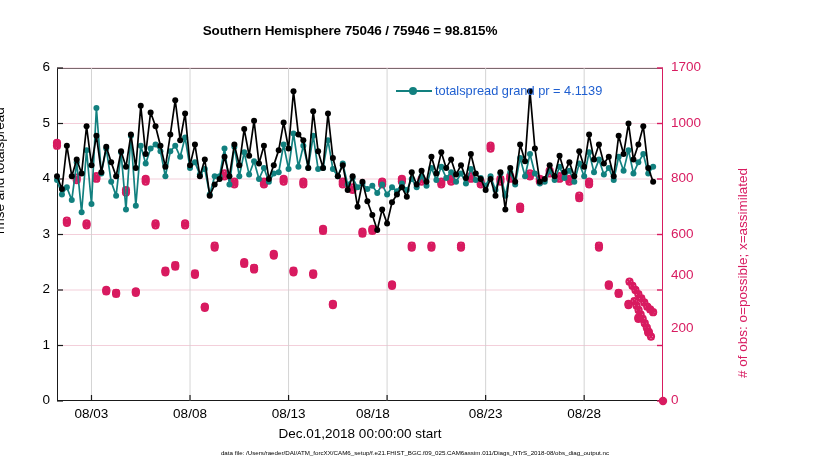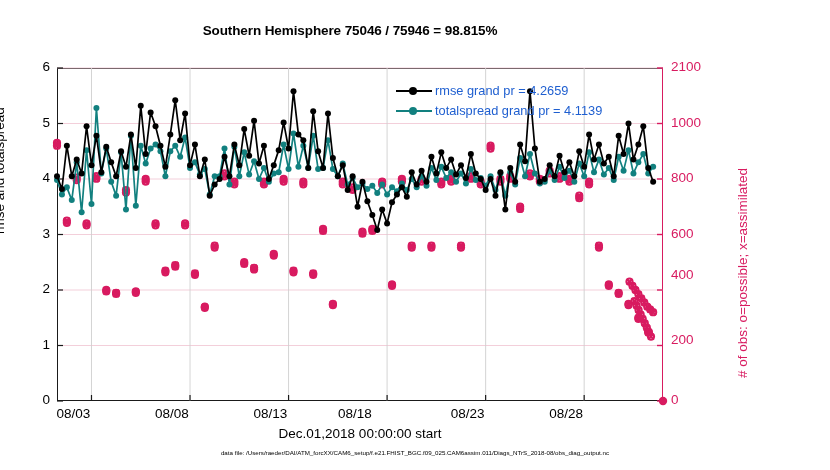--- a/index.html
+++ b/index.html
@@ -90,20 +90,21 @@
     color: #d81b60;
     transform: rotate(-90deg);
     transform-origin: left top;
     white-space: nowrap;
   }
   .xtick {
     position: absolute;
     top: 406px;
     width: 70px;
     margin-left: -35px;
+    text-align: center;
     font-size: 13.5px;
     color: #000;
   }
   .xlabel {
     position: absolute;
     left: 57px;
     top: 426px;
     width: 606px;
     text-align: center;
     font-size: 13.5px;
@@ -1166,47 +1167,40 @@
       <div class="ytick-left" style="top: 290px; left: 10px; right: auto; width: 40px;">2</div>
       <div class="ytick-left" style="top: 234.5px; left: 10px; right: auto; width: 40px;">3</div>
       <div class="ytick-left" style="top: 179px; left: 10px; right: auto; width: 40px;">4</div>
       <div class="ytick-left" style="top: 123.5px; left: 10px; right: auto; width: 40px;">5</div>
       <div class="ytick-left" style="top: 68px; left: 10px; right: auto; width: 40px;">6</div>
     </div>
   <div class="ylabel-left">rmse and totalspread</div>
 
   <div id="ytick-right-group">
       <div class="ytick-right" style="top: 401px; left: 671px;">0</div>
-      <div class="ytick-right" style="top: 341px; left: 671px;">200</div>
+      <div class="ytick-right" style="top: 329px; left: 671px;">200</div>
       <div class="ytick-right" style="top: 276px; left: 671px;">400</div>
       <div class="ytick-right" style="top: 234.5px; left: 671px;">600</div>
       <div class="ytick-right" style="top: 179px; left: 671px;">800</div>
       <div class="ytick-right" style="top: 123.5px; left: 671px;">1000</div>
-      <div class="ytick-right" style="top: 68px; left: 671px;">2100</div>
+      <div class="ytick-right" style="top: 68px; left: 671px;">1700</div>
     </div>
   <div class="ylabel-right"># of obs: o=possible; x=assimilated</div>
 
   <div id="xtick-group">
       <div class="xtick" style="left: 91.4878px;">08/03</div>
       <div class="xtick" style="left: 190.024px;">08/08</div>
       <div class="xtick" style="left: 288.561px;">08/13</div>
       <div class="xtick" style="left: 373px;">08/18</div>
       <div class="xtick" style="left: 485.634px;">08/23</div>
       <div class="xtick" style="left: 584.171px;">08/28</div>
     </div>
   <div class="xlabel">Dec.01,2018 00:00:00 start</div>
 
   <div id="legend">
-    <div class="legend-row legend-rmse">
-      <span class="legend-sample">
-        <span class="lbar"></span>
-          <span class="ldot"></span>
-      </span>
-      <span class="legend-text">rmse grand pr = 4.2659</span>
-    </div>
     <div class="legend-row legend-spread">
       <span class="legend-sample">
         <span class="lbar"></span>
           <span class="ldot"></span>
       </span>
       <span class="legend-text">totalspread grand pr = 4.1139</span>
     </div>
   </div>
 
   <div class="footer-note">data file: /Users/raeder/DAI/ATM_forcXX/CAM6_setup/f.e21.FHIST_BGC.f09_025.CAM6assim.011/Diags_NTrS_2018-08/obs_diag_output.nc</div>

